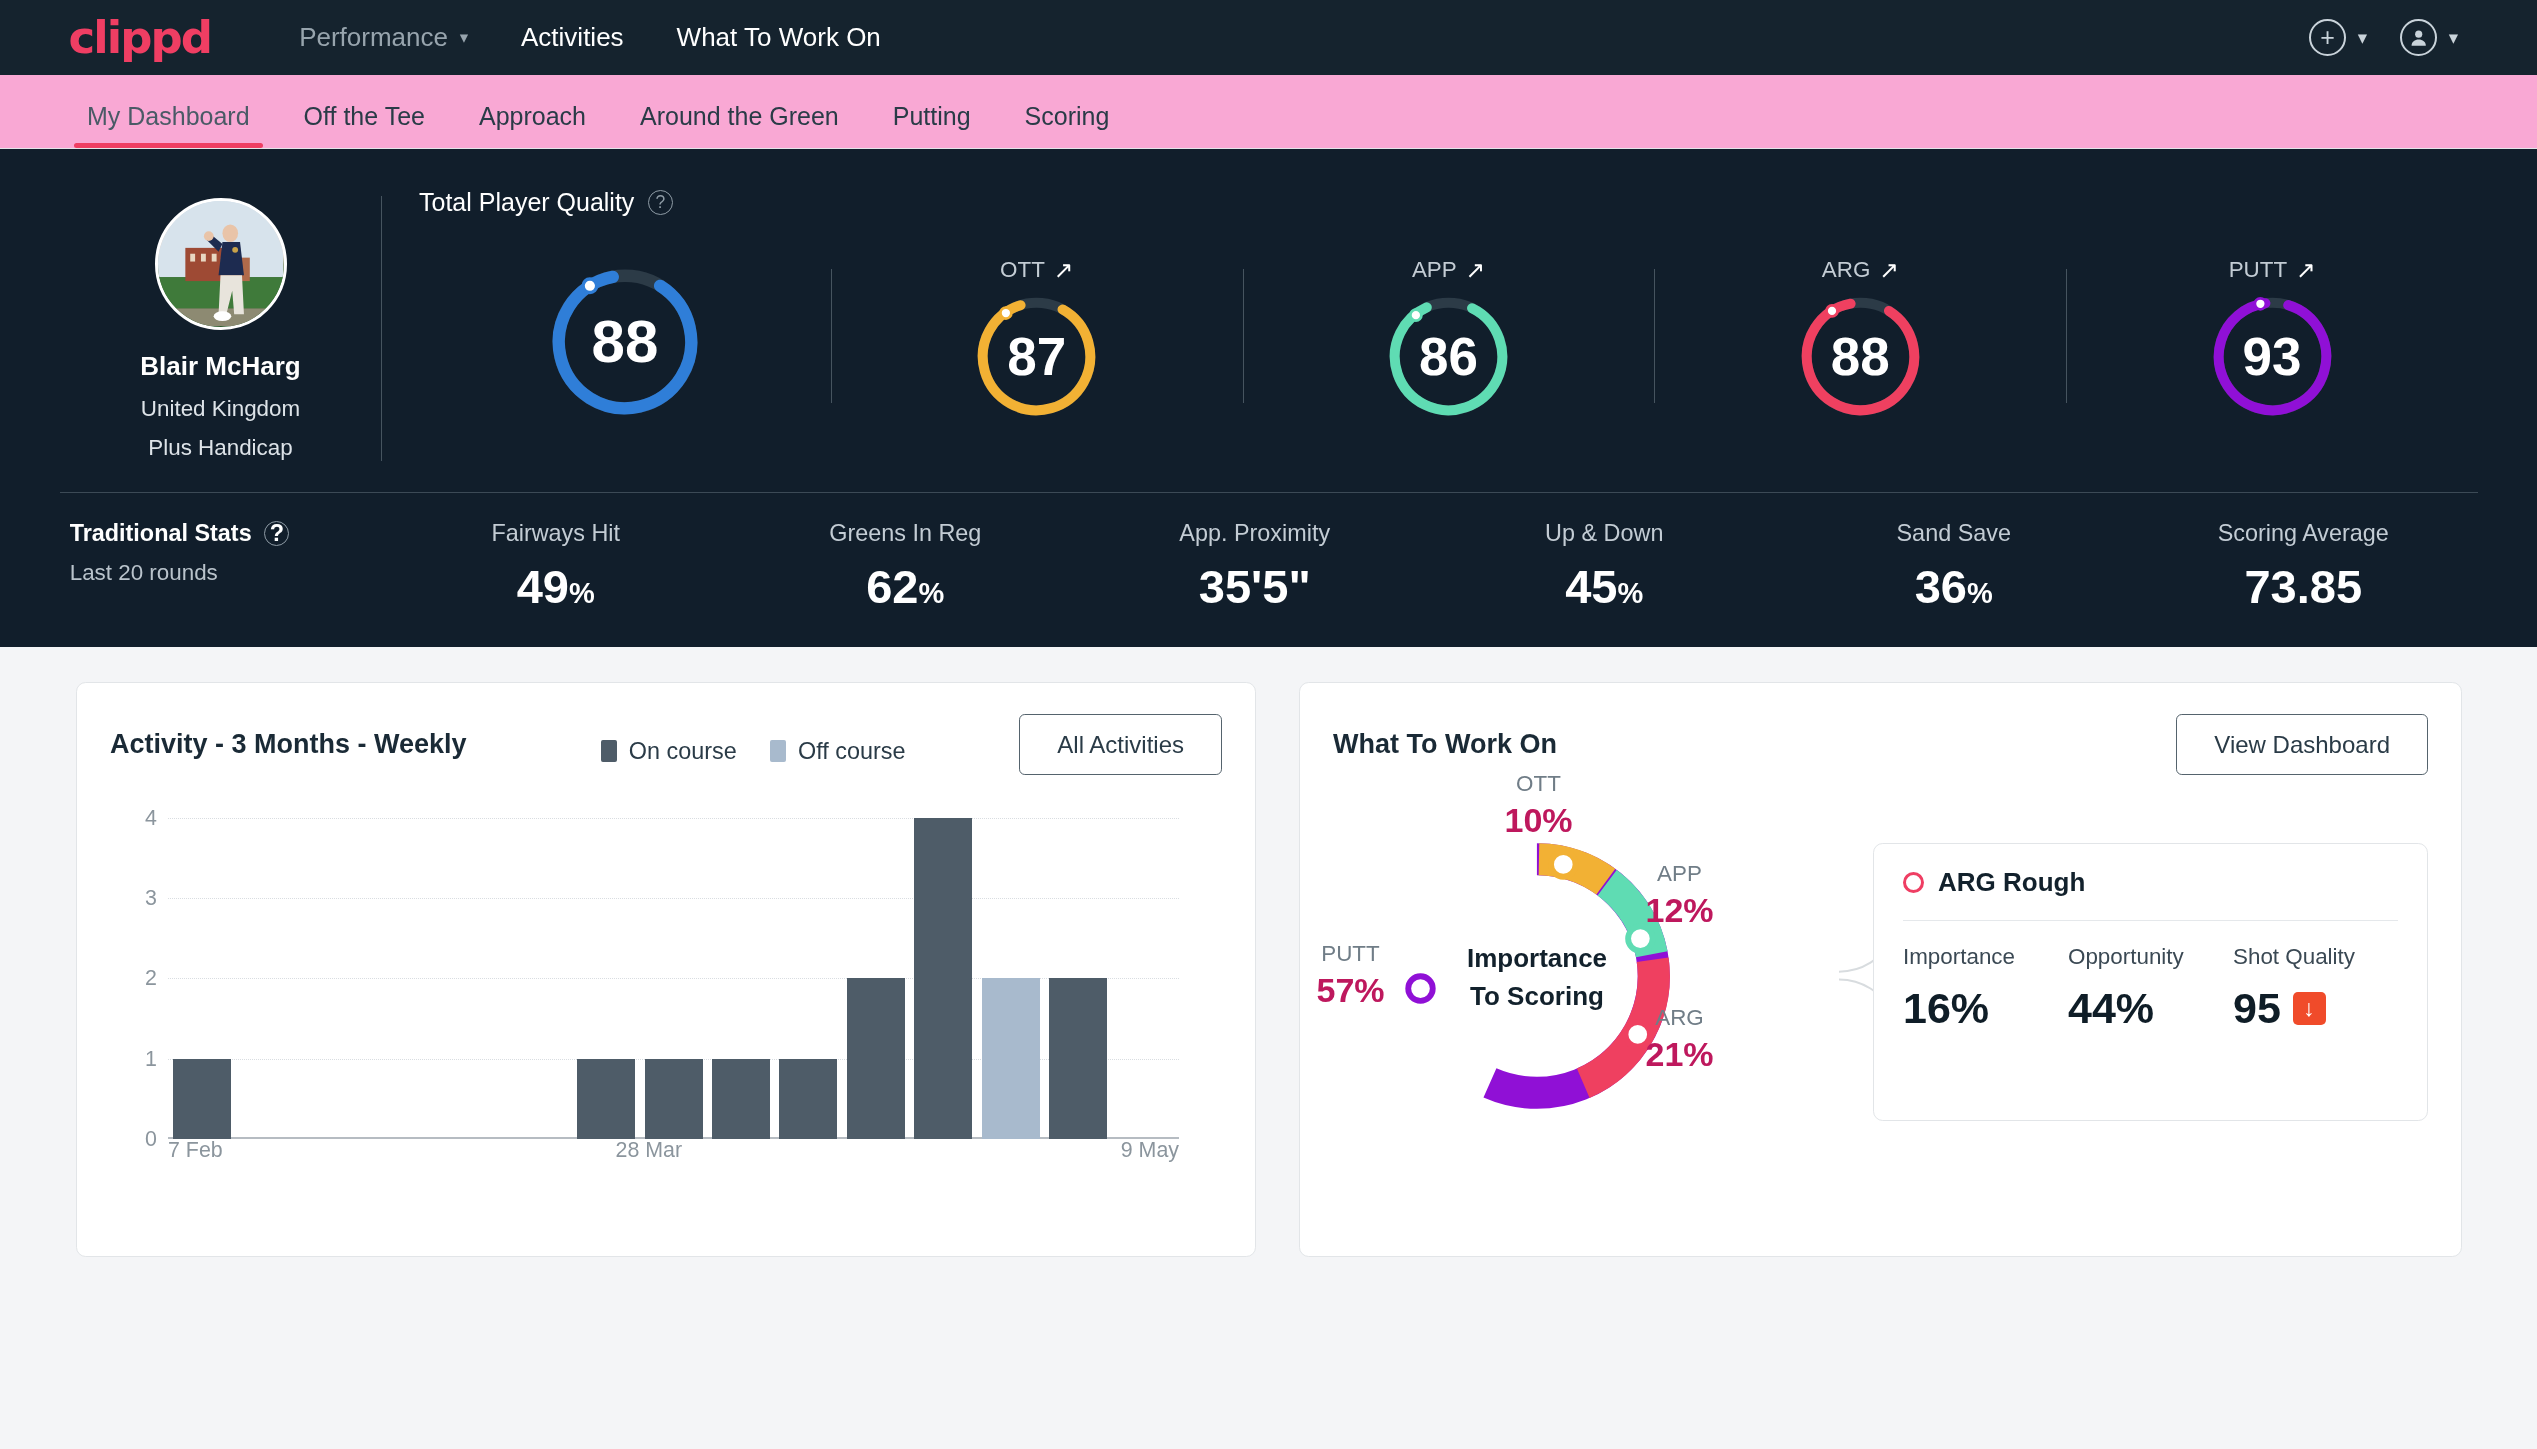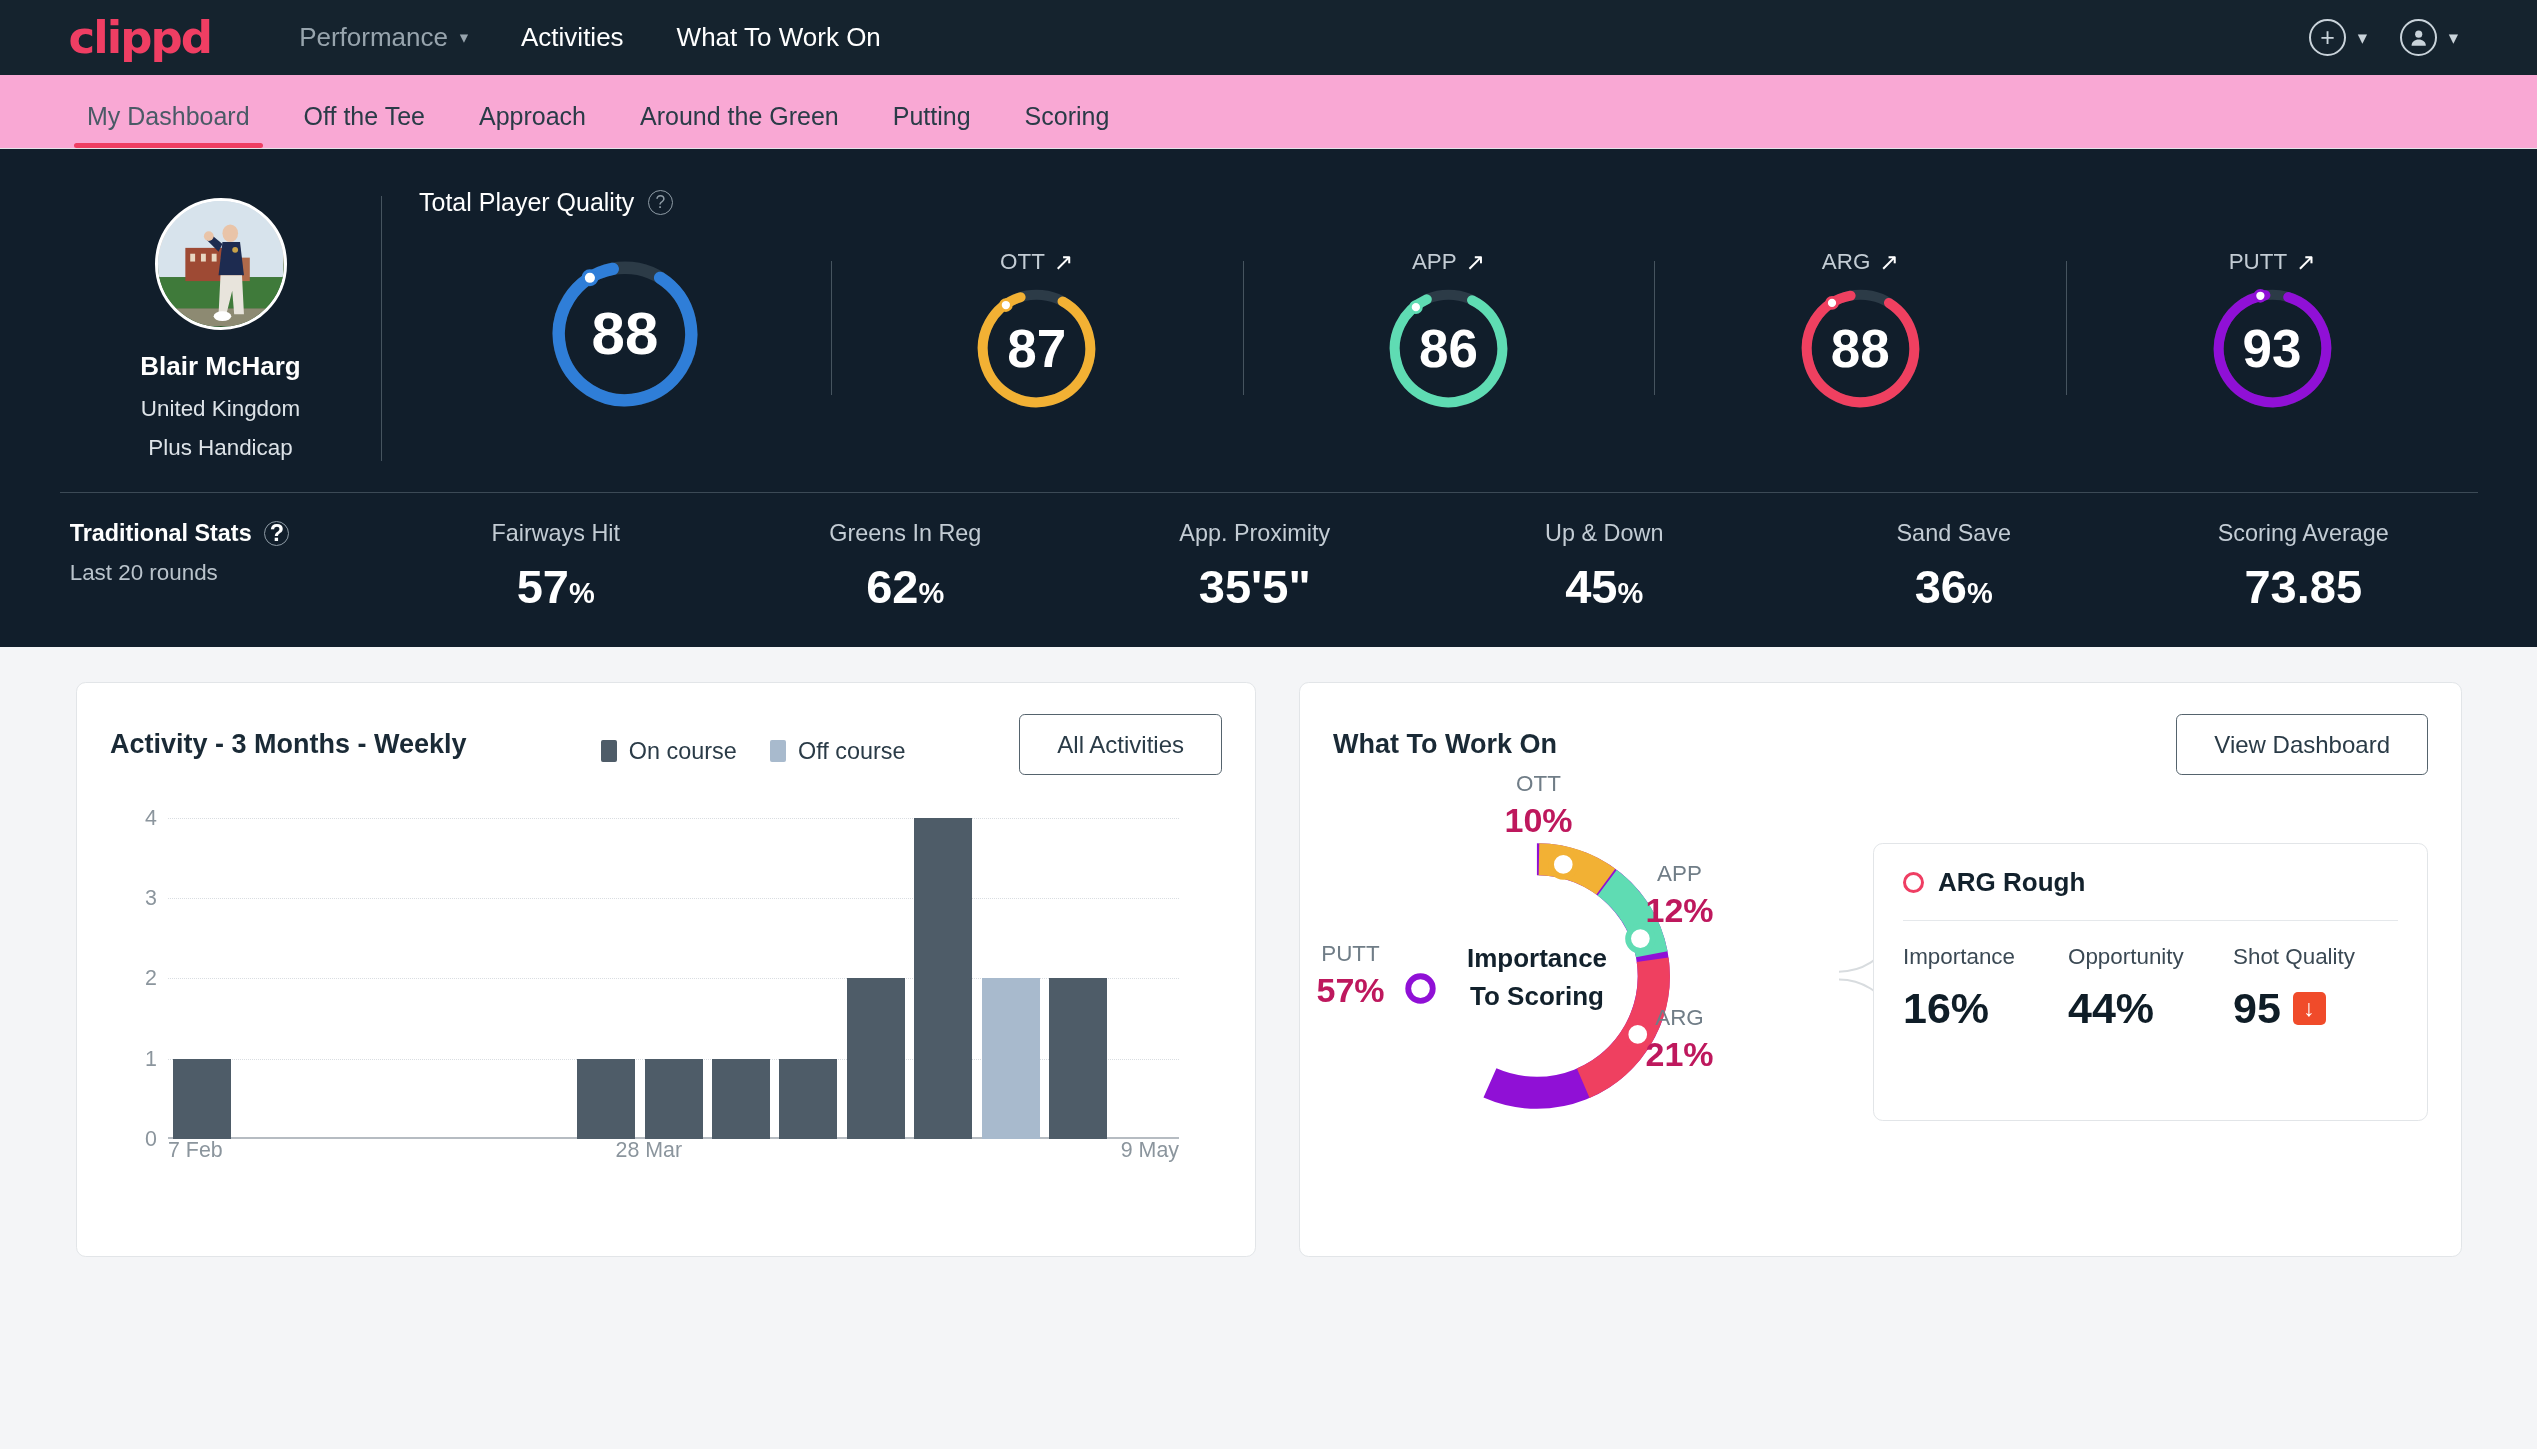--- a/index.html
+++ b/index.html
@@ -67,21 +67,21 @@
   .avatar-photo {
     width: 132px; height: 132px; border-radius: 50%;
     border: 3.9px solid #ffffff; overflow: hidden; position: relative;
     background: linear-gradient(#cfdde8 0%, #e6d8d0 42%, #3c6b37 60%, #2f5c2d 100%);
   }
   .player-name { font-size: 26px; font-weight: bold; color: #fff; margin-top: 21.4px; }
   .player-sub { font-size: 22.4px; color: #dde3e8; margin-top: 13.6px; }
   .hero-divider-v { width: 1px; background: #46545f; align-self: stretch; margin: 7.8px 0 0 0; }
 
   .quality-col { flex: 1; padding-left: 37px; }
-  .tpq-head { display: flex; align-items: center; gap: 13.6px; margin-bottom: 1px; }
+  .tpq-head { display: flex; align-items: center; gap: 13.6px; margin-bottom: 9px; }
   .tpq-title { font-size: 25px; color: #ffffff; }
   .q-mark {
     width: 25px; height: 25px; border-radius: 50%; border: 1.9px solid #8e9ba5;
     color: #8e9ba5; font-size: 17.5px; display:flex; align-items:center; justify-content:center;
     cursor: pointer;
   }
   .gauges { display: flex; align-items: flex-end; }
   .gauge-cell {
     flex: 1; display: flex; flex-direction: column; align-items: center;
     position: relative;
@@ -341,21 +341,21 @@
     <div class="stats-label-col">
       <div class="ts-title">
         <span>Traditional Stats</span>
         <span class="q-mark">?</span>
       </div>
       <div class="ts-sub">Last 20 rounds</div>
     </div>
     <div class="stat-items">
       <div class="stat-item">
         <div class="stat-name">Fairways Hit</div>
-        <div class="stat-val"><span>57</span><span class="unit">%</span></div>
+        <div class="stat-val"><span>49</span><span class="unit">%</span></div>
       </div>
       <div class="stat-item">
         <div class="stat-name">Greens In Reg</div>
         <div class="stat-val"><span>62</span><span class="unit">%</span></div>
       </div>
       <div class="stat-item">
         <div class="stat-name">App. Proximity</div>
         <div class="stat-val"><span>35'5"</span><span class="unit"></span></div>
       </div>
       <div class="stat-item">

